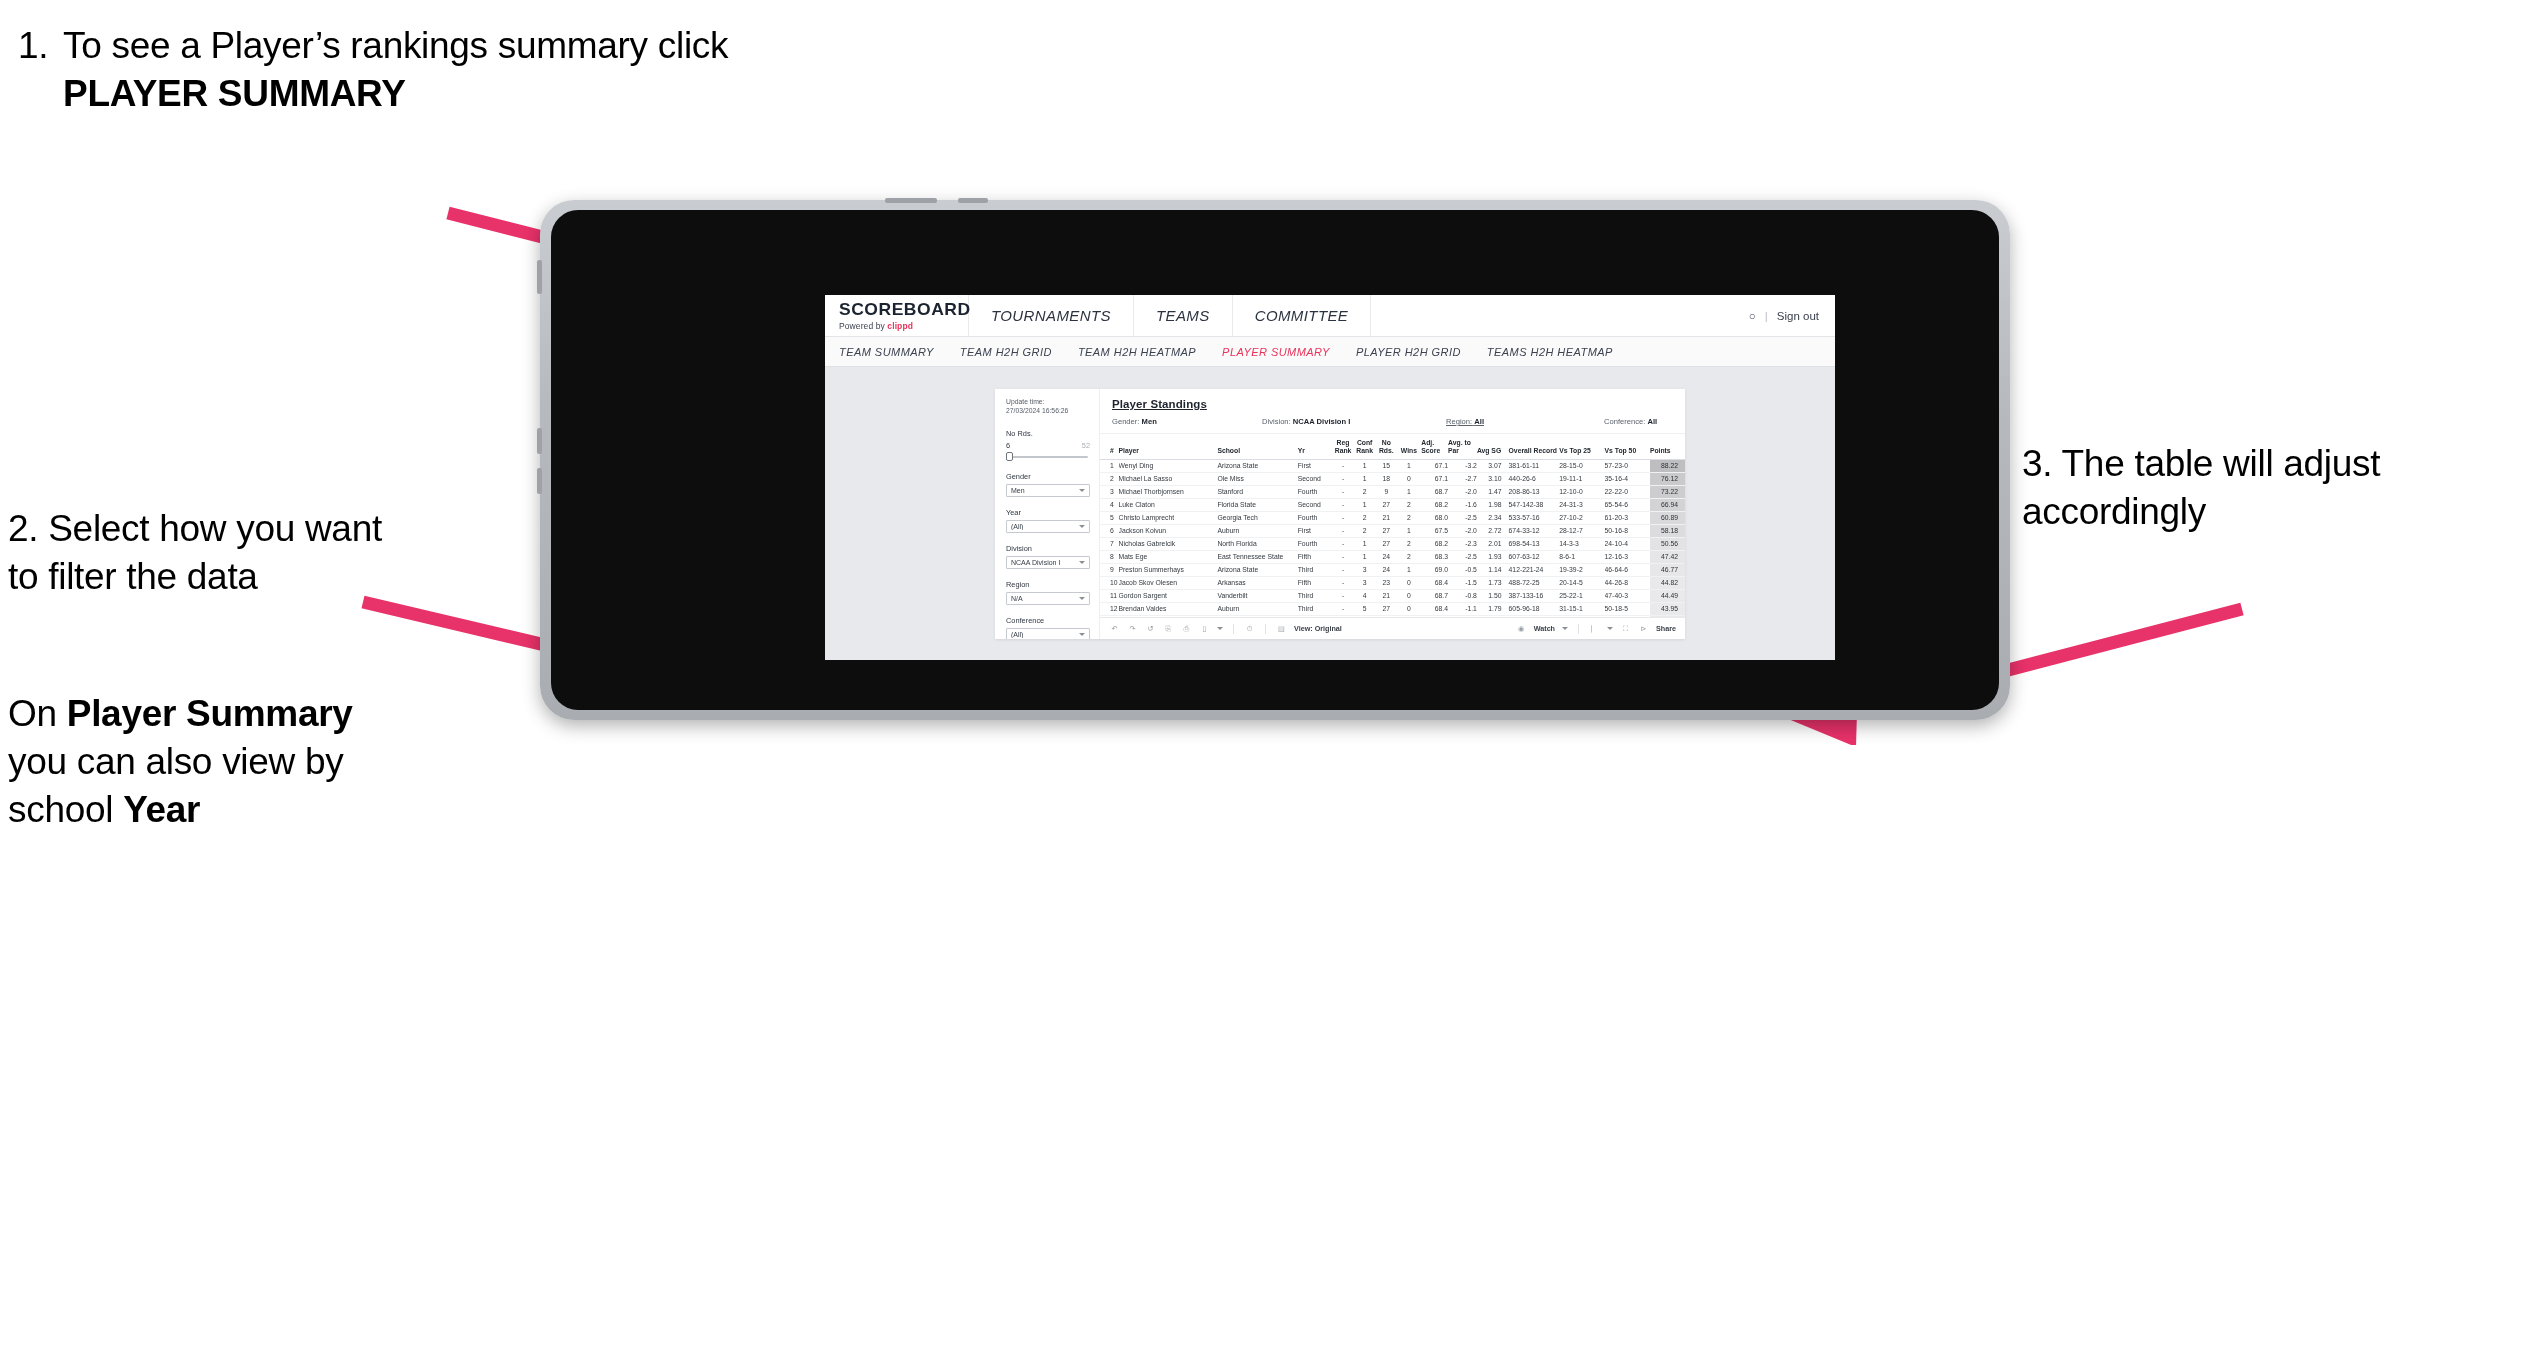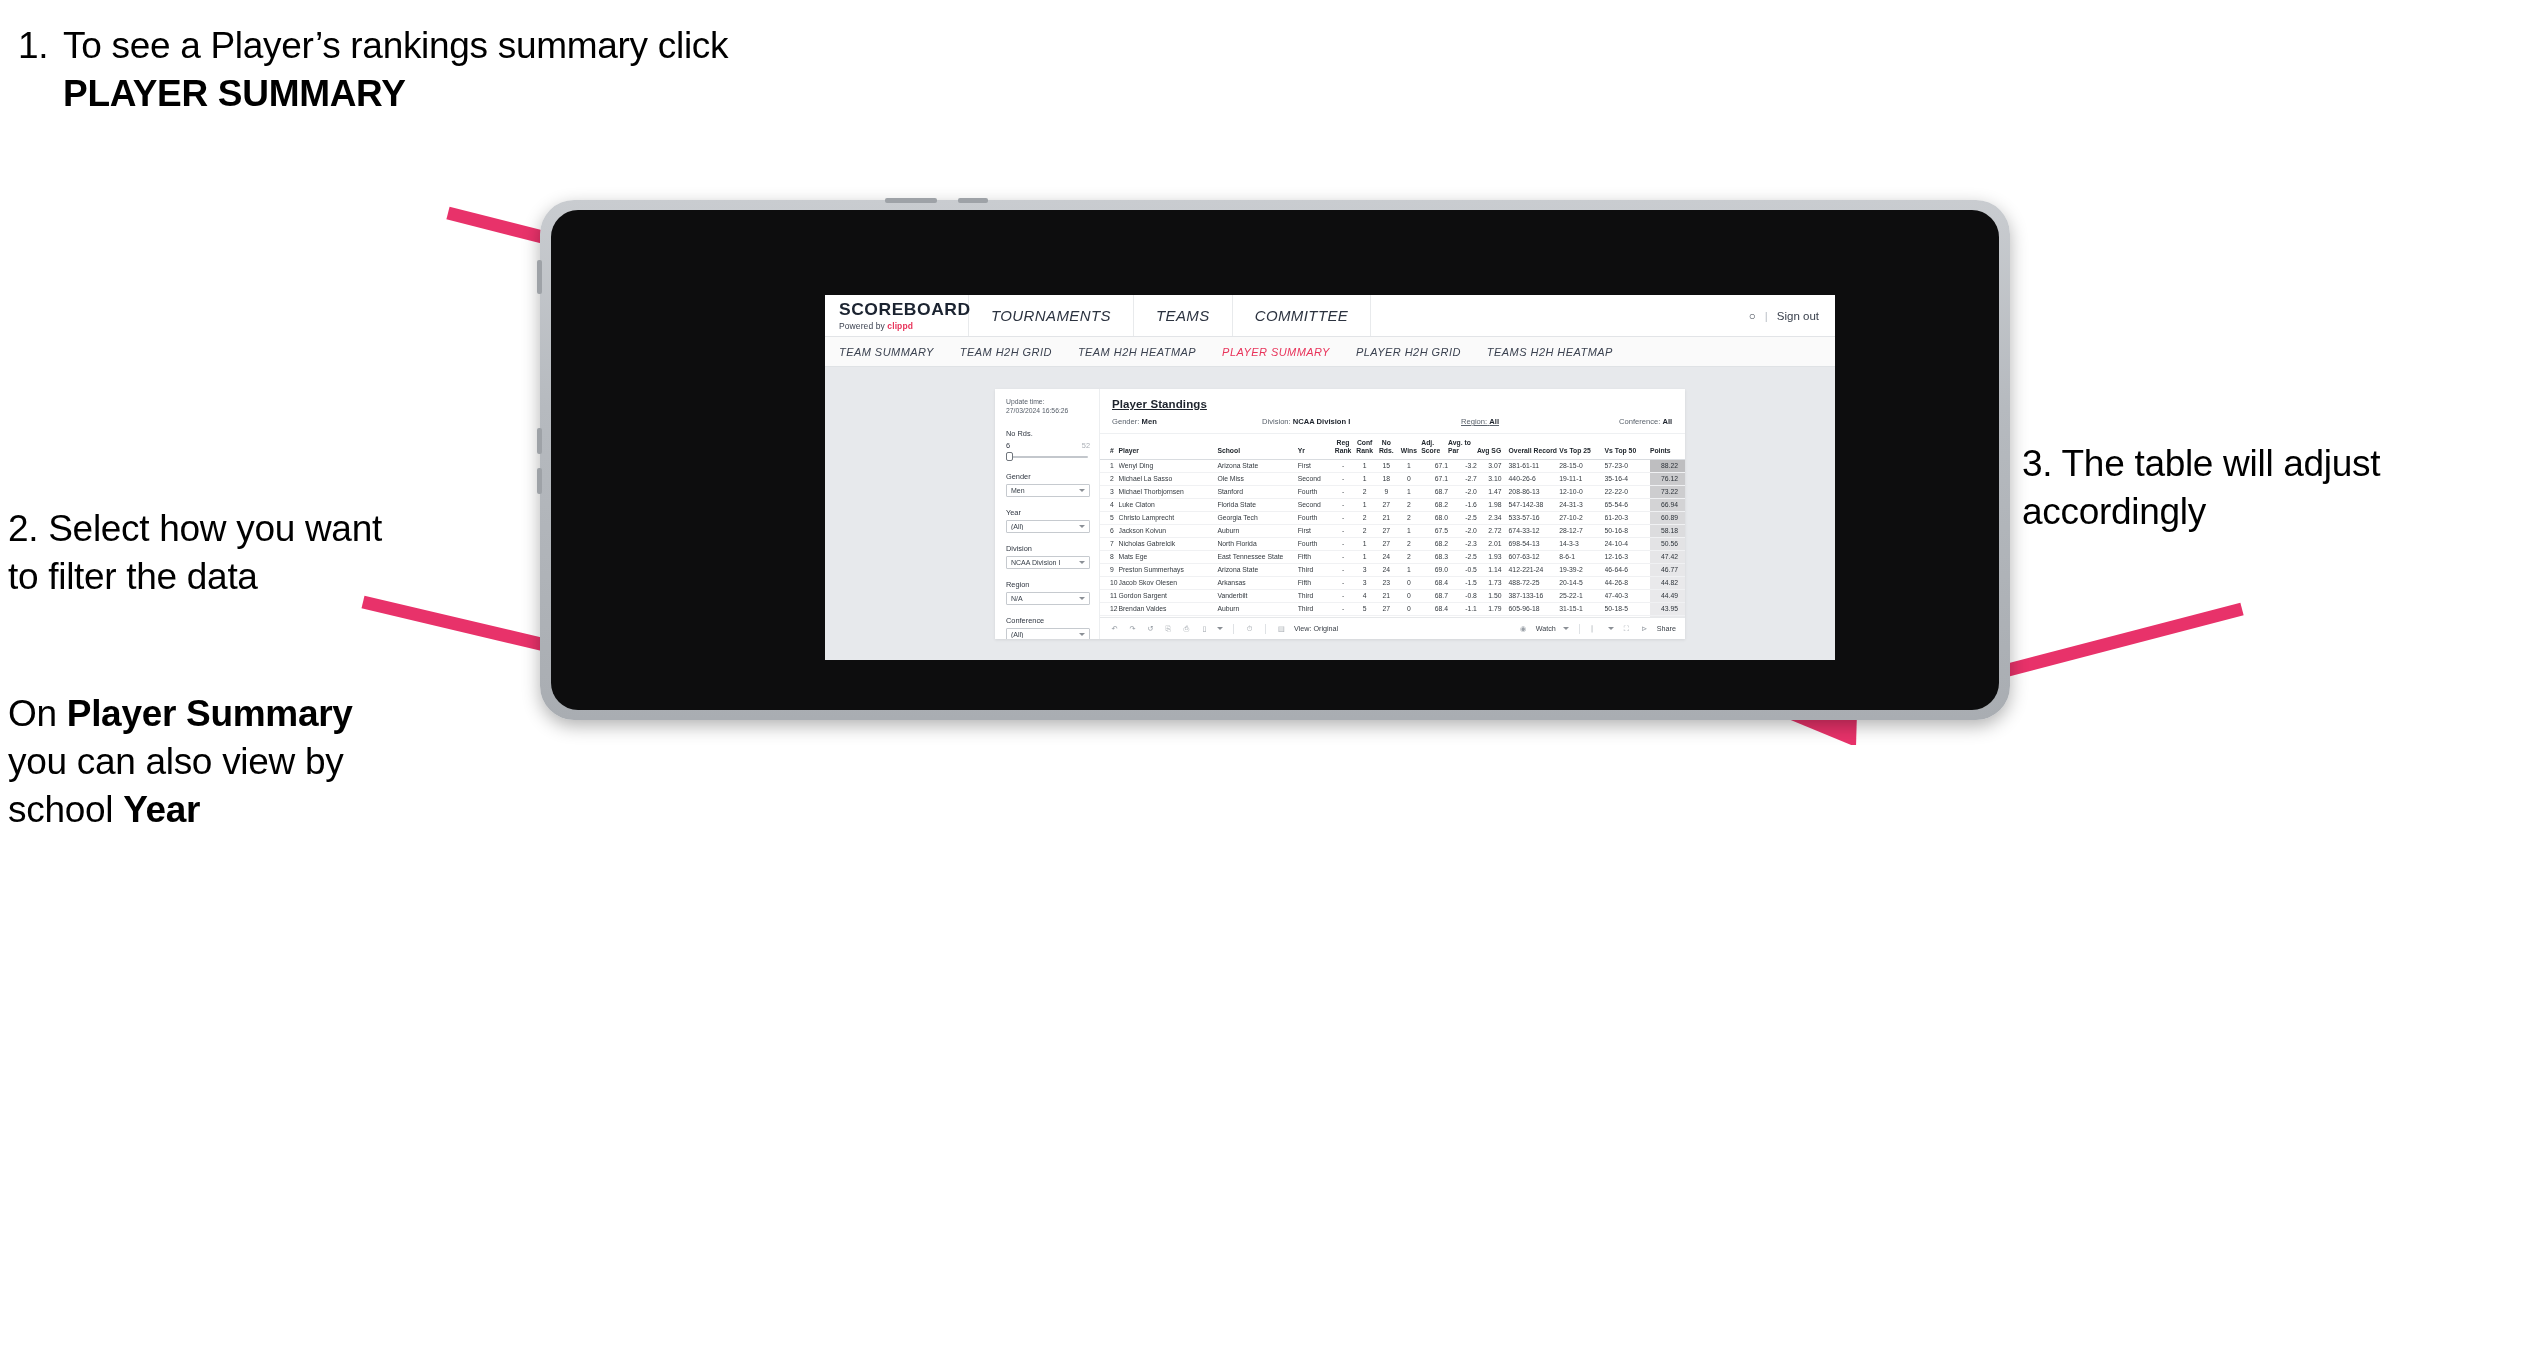--- a/index.html
+++ b/index.html
@@ -115,21 +115,21 @@
     background:#fff; border:1.4px solid #6f757c; border-radius:2px;
   }
 
   
   #tablewrap { flex:1; display:flex; flex-direction:column; min-width:0; }
   #card-head { padding:9px 0 7px 12px; border-bottom:1px solid #eef0f2; }
   #card-title { font-size:11.5px; font-weight:700; color:#1d232c; letter-spacing:.1px;text-decoration:underline; }
   #card-filters { display:flex; margin-top:7px; font-size:7.6px; color:#5a626c; }
   #card-filters > div { margin-right:0; }
   #card-filters b { color:#1d232c; font-weight:700; }
-  .cf-1 { width:150px; } .cf-2 { width:199px; } .cf-3 { width:158px;text-decoration:underline; }
+  .cf-1 { width:150px; } .cf-2 { width:184px; } .cf-3 { width:158px;text-decoration:underline; }
 
   table { width:100%; border-collapse:collapse; table-layout:fixed; }
   thead th {
     font-size:6.8px; font-weight:700; color:#23292f; text-align:left;
     padding:5px 0 5px 0; vertical-align:bottom; line-height:1.12;
     border-bottom:1px solid #d9dce0;
   }
   tbody td {
     font-size:6.8px; color:#33393f; padding:2.6px 0; line-height:1;
     border-bottom:1px solid #f0f1f3; white-space:nowrap; overflow:hidden;
@@ -155,21 +155,21 @@
 
   
   #toolbar {
     height:22px; flex:none; border-top:1px solid #e6e8ea; background:#fff;
     display:flex; align-items:center; padding:0 9px; gap:7px;
     font-size:7.2px; color:#6d747c;
   }
   #toolbar .ic { width:11px; height:11px; display:flex; align-items:center; justify-content:center; color:#9aa0a7; }
   #toolbar .vsep { width:1px; height:10px; background:#dfe2e5; margin:0 3px; }
   #toolbar .grow { flex:1; }
-  #toolbar .lbl { color:#3b4149; font-weight:400; font-size:7.2px; }
+  #toolbar .lbl { color:#3b4149; font-weight:700; font-size:7.2px; }
 </style>
 </head>
 <body>
 
 <div id="stage">
 
   <div class="anno" id="anno-1">
     <span class="num">1.</span>
     <span class="body">
       <span>To see a Player’s rankings summary click </span><b>PLAYER SUMMARY</b>

